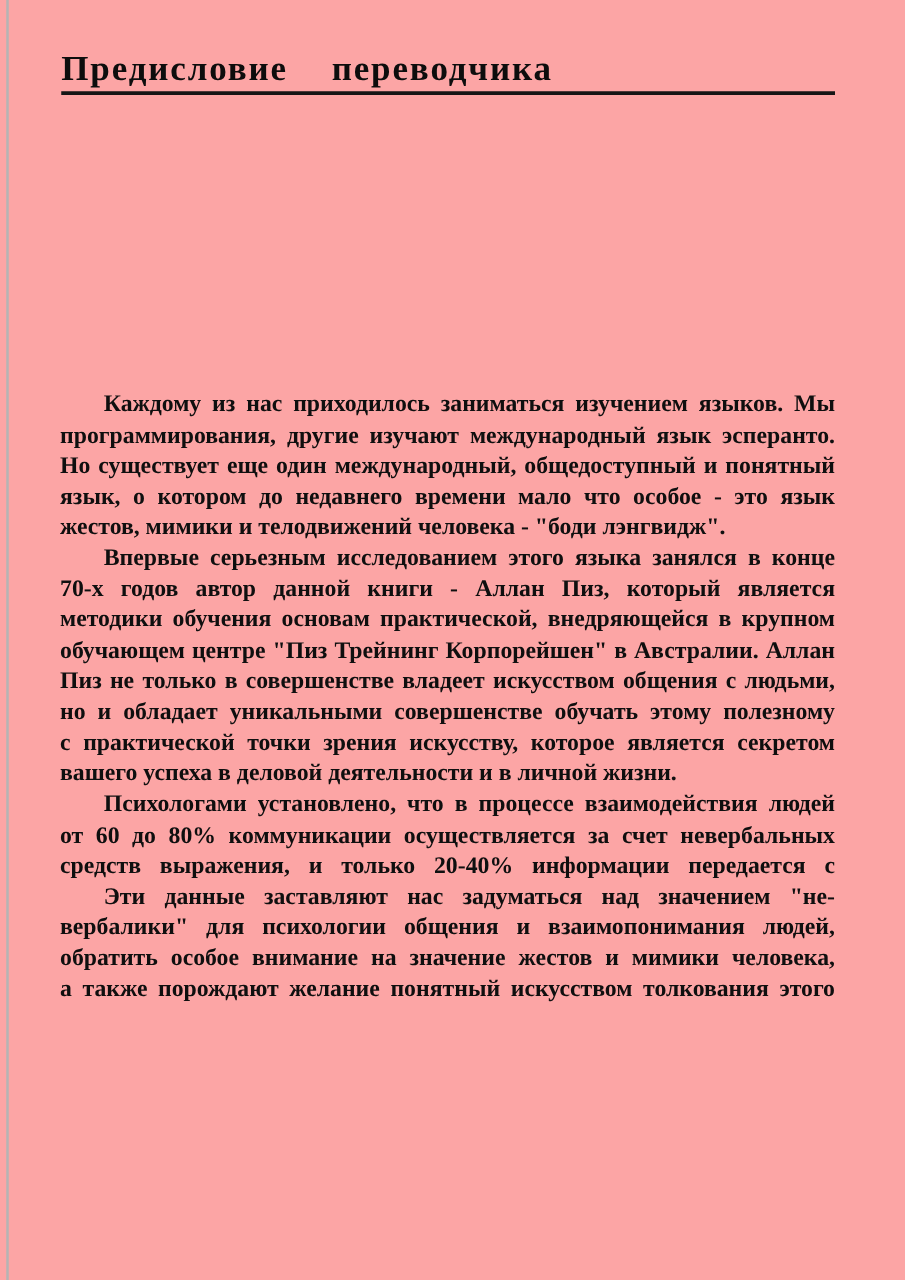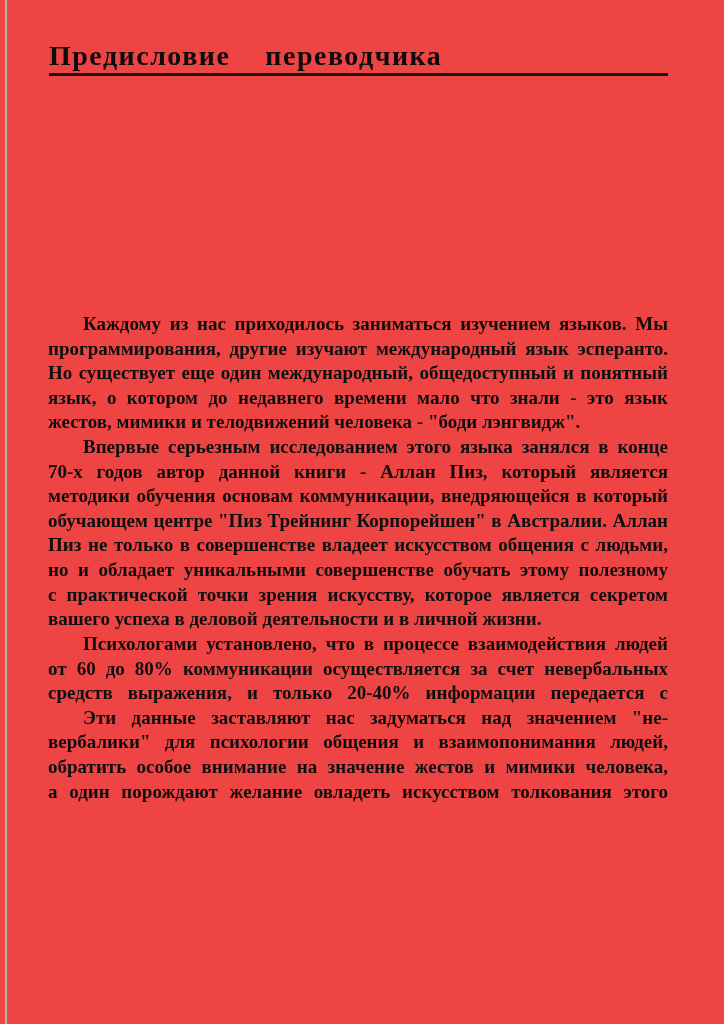--- a/index.html
+++ b/index.html
@@ -5,21 +5,21 @@
 <style>
   html, body {
     margin: 0;
     padding: 0;
     background: #ffffff;
   }
   .page {
     position: relative;
     width: 724px;
     height: 1024px;
-    background: #ef4444;
+    background: #fca5a5;
     overflow: hidden;
     font-family: "Liberation Serif", "DejaVu Serif", serif;
     color: #101010;
   }
   
   .scan-edge {
     position: absolute;
     left: 5px;
     top: 0;
     width: 2px;
@@ -74,31 +74,31 @@
 <body>
 
 <div class="page">
   <div class="scan-edge"></div>
   <h1 class="title">Предисловие  переводчика</h1>
   <div class="title-rule"></div>
   <div class="body-text">
       <div class="line first">Каждому из нас приходилось заниматься изучением языков. Мы</div>
       <div class="line">программирования, другие изучают международный язык эсперанто.</div>
       <div class="line">Но существует еще один международный, общедоступный и понятный</div>
-      <div class="line">язык, о котором до недавнего времени мало что знали - это язык</div>
+      <div class="line">язык, о котором до недавнего времени мало что особое - это язык</div>
       <div class="line short-last">жестов, мимики и телодвижений человека - "боди лэнгвидж".</div>
       <div class="line first">Впервые серьезным исследованием этого языка занялся в конце</div>
       <div class="line">70-х годов автор данной книги - Аллан Пиз, который является</div>
-      <div class="line">методики обучения основам коммуникации, внедряющейся в который</div>
+      <div class="line">методики обучения основам практической, внедряющейся в крупном</div>
       <div class="line">обучающем центре "Пиз Трейнинг Корпорейшен" в Австралии. Аллан</div>
       <div class="line">Пиз не только в совершенстве владеет искусством общения с людьми,</div>
       <div class="line">но и обладает уникальными совершенстве обучать этому полезному</div>
       <div class="line">с практической точки зрения искусству, которое является секретом</div>
       <div class="line short-last">вашего успеха в деловой деятельности и в личной жизни.</div>
       <div class="line first">Психологами установлено, что в процессе взаимодействия людей</div>
       <div class="line">от 60 до 80% коммуникации осуществляется за счет невербальных</div>
       <div class="line">средств выражения, и только 20-40% информации передается с</div>
       <div class="line first">Эти данные заставляют нас задуматься над значением "не-</div>
       <div class="line">вербалики" для психологии общения и взаимопонимания людей,</div>
       <div class="line">обратить особое внимание на значение жестов и мимики человека,</div>
-      <div class="line">а один порождают желание овладеть искусством толкования этого</div>
+      <div class="line">а также порождают желание понятный искусством толкования этого</div>
     </div>
 </div>
 
 </body></html>

